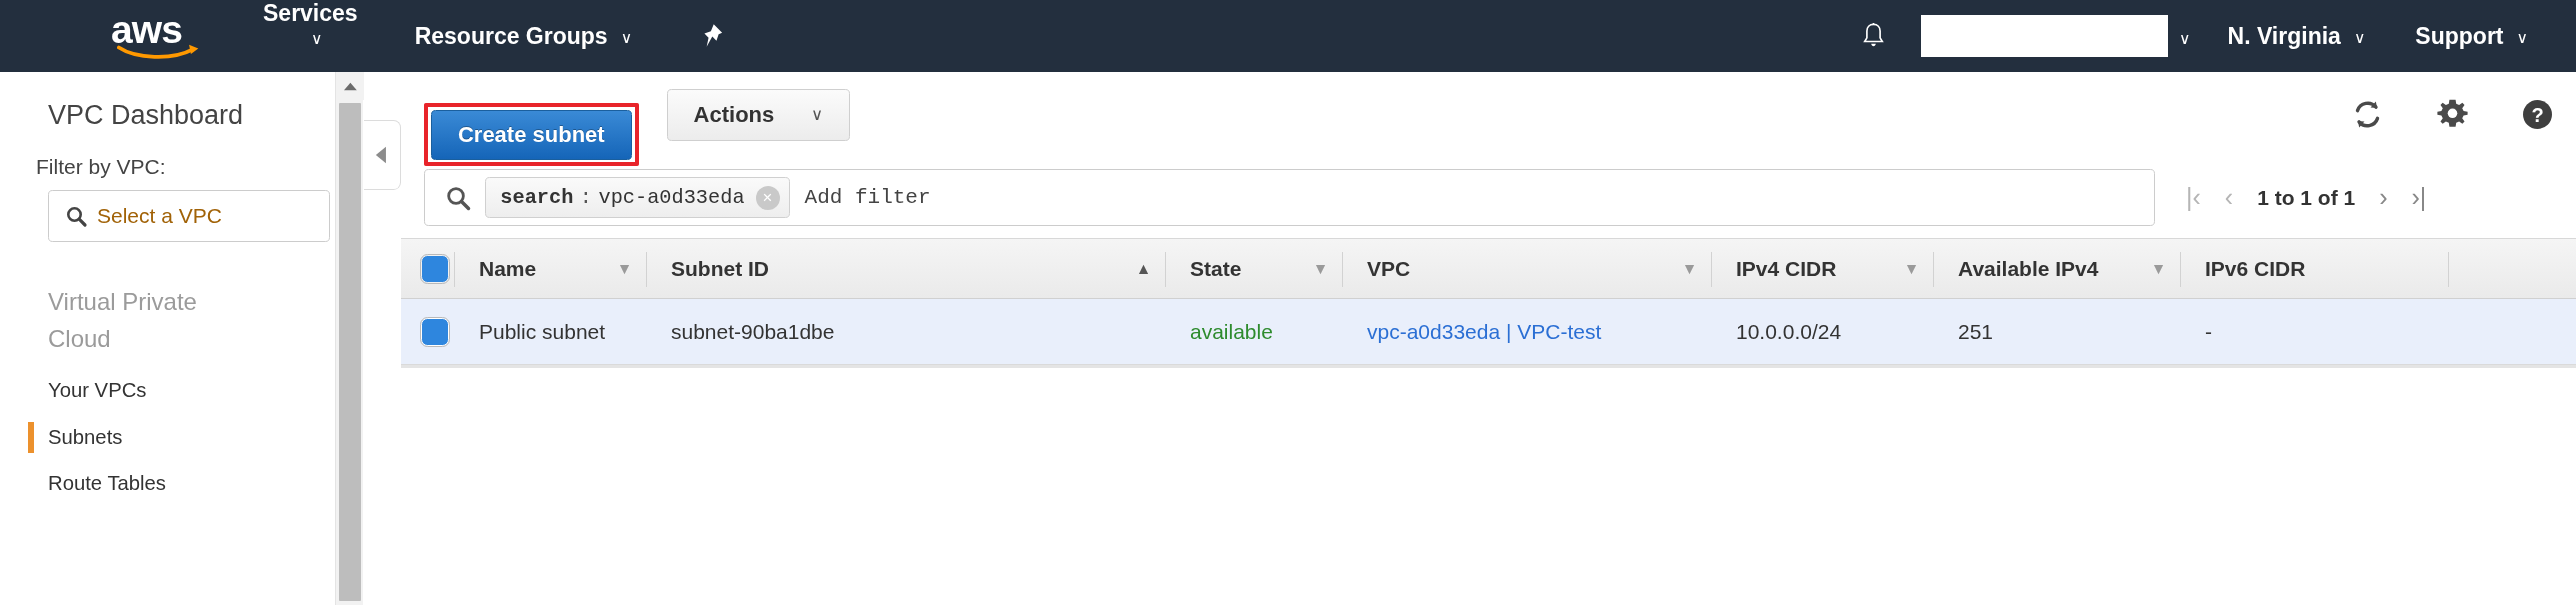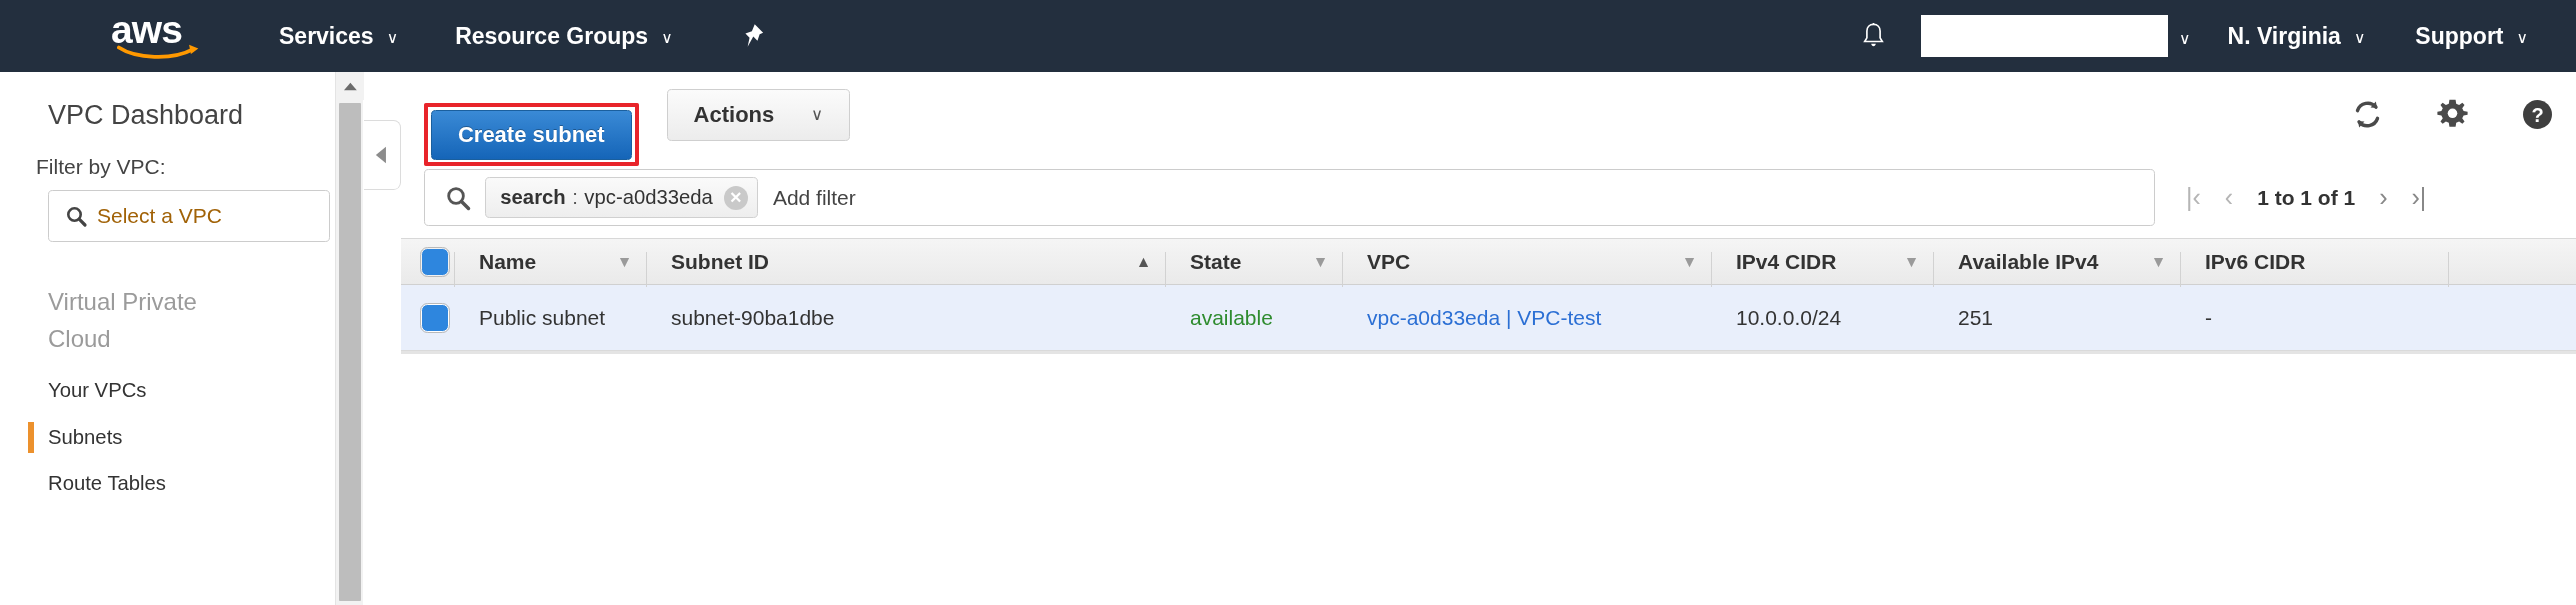--- a/index.html
+++ b/index.html
@@ -34,21 +34,21 @@
   .nav-item {
     color: #ffffff; font-size: 23px; font-weight: bold;
     padding: 0 0; margin-right: 0;
     display: flex; align-items: center; height: 72px;
     white-space: nowrap;
   }
   .nav-item .caret-d {
     margin-left: 13px; font-size: 15.7px; font-weight: normal;
     color: #ffffff; position: relative; top: 1.8px;
   }
-  .nav-services { margin-left: 16px; }
+  .nav-services { margin-left: 0; flex-direction: column; }
   .nav-resource { margin-left: 57px; }
   .nav-pin { margin-left: 63px; display:flex; align-items:center; height:72px; }
   .nav-right {
     position: absolute; right: 0; top: 0; height: 72px;
     display: flex; align-items: center;
   }
   .bell-wrap { display:flex; align-items:center; height:72px; margin-right: 31px; }
   .account-box {
     width: 247px; height: 42px; background: #ffffff;
     display: inline-block;
@@ -179,20 +179,21 @@
     height: 81px; display: flex; align-items: center;
     padding: 0 22px 0 23px;
   }
   .searchbox {
     flex: 0 0 1731px;
     height: 57px;
     border: 0.9px solid #cccccc; border-radius: 4.6px;
     background: #ffffff;
     display: flex; align-items: center;
     padding-left: 18.5px;
+    font-family: Liberation Mono, monospace;
   }
   .searchbox .mag { margin-right: 13px; display:flex; }
   .filter-token {
     height: 41px;
     background: linear-gradient(to bottom,#fafafa,#eeeeee);
     border: 0.9px solid #d0d0d0; border-radius: 4.6px;
     display: flex; align-items: center;
     padding: 0 9.2px 0 14.8px;
     font-size: 20.3px; color: #333333;
     margin-right: 14.8px;
@@ -211,21 +212,21 @@
     display: flex; align-items: center;
     margin-left: 31px; gap: 24px;
   }
   .pg-ico { font-size: 25px; color: #b5b5b5; font-weight: normal; }
   .pg-ico.enabled { color: #888888; }
   .pg-label { font-size: 21px; color: #333333; font-weight: bold; white-space: nowrap; }
 
   
   .tbl { width: 2175px; }
   .tbl-head {
-    height: 47px;
+    height: 61px;
     background: linear-gradient(to bottom,#f5f5f5,#eaeaea);
     border-top: 0.9px solid #d8d8d8;
     border-bottom: 0.9px solid #d0d0d0;
     display: flex; align-items: center;
   }
   .tbl-row {
     height: 66px;
     background: #e9effb;
     border-bottom: 0.9px solid #dadada;
     display: flex; align-items: center;

